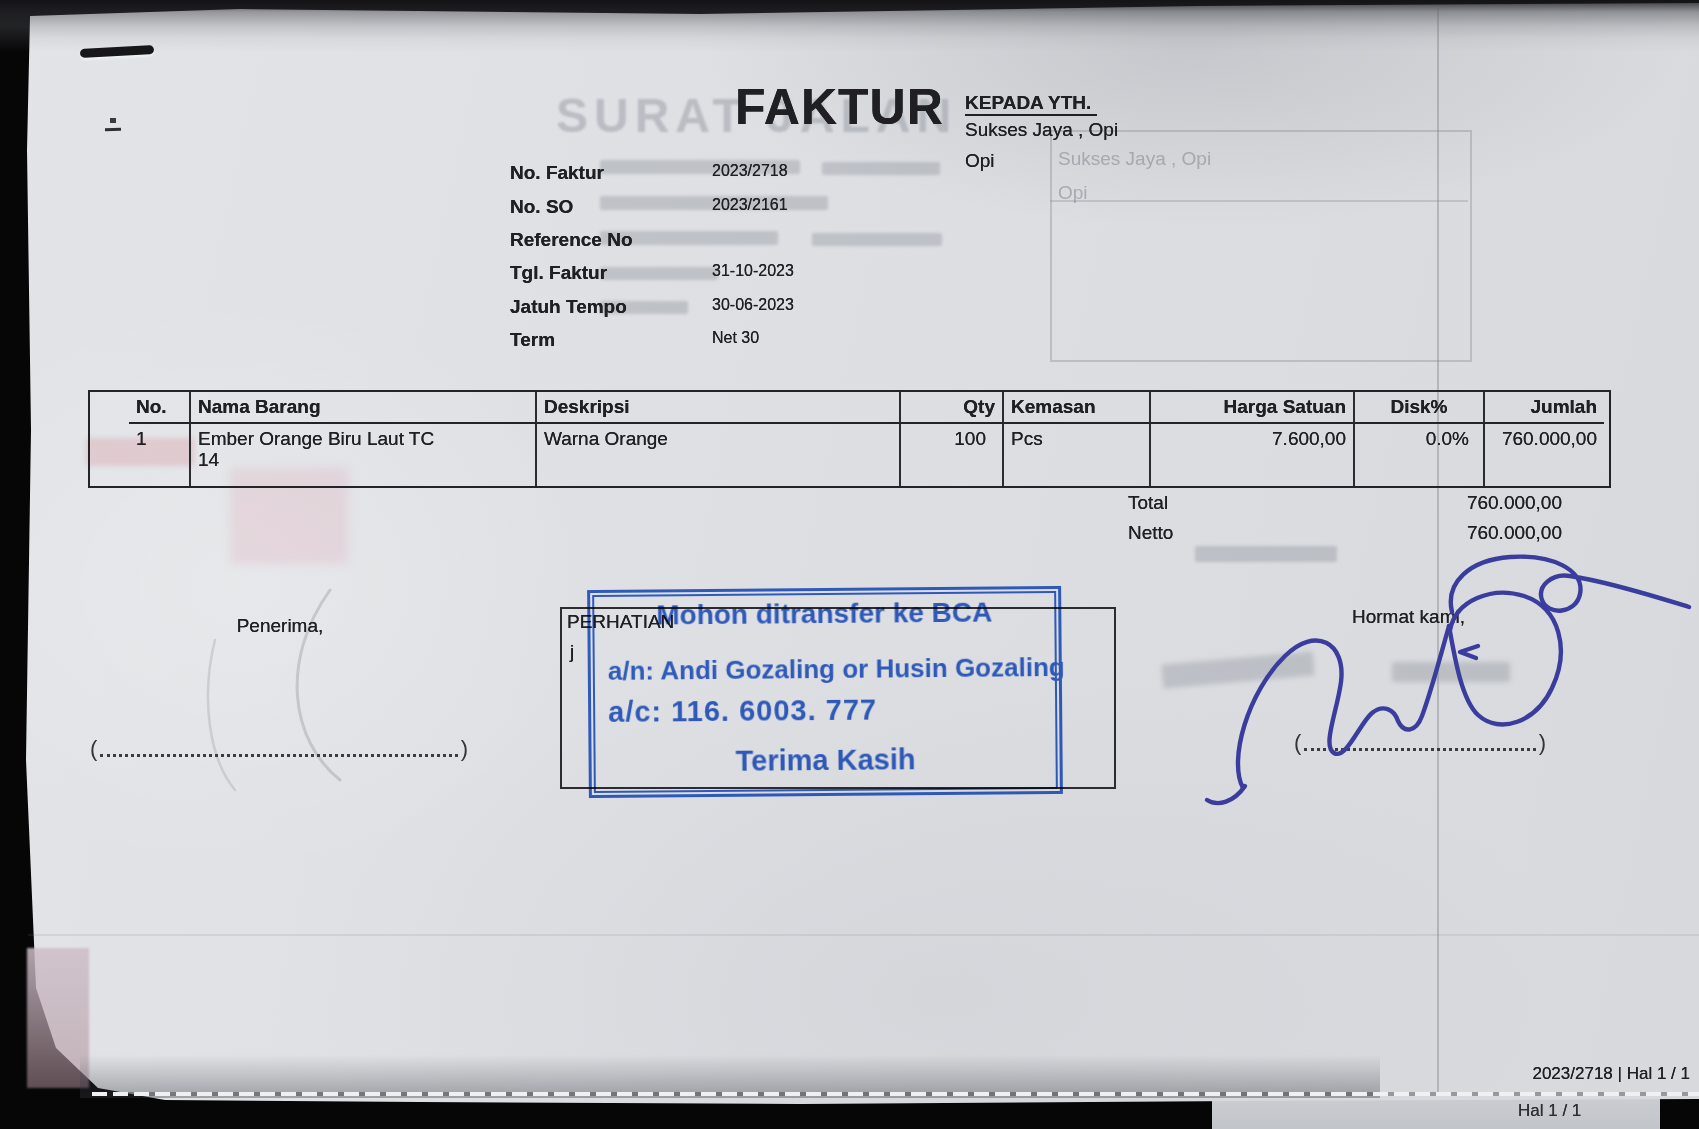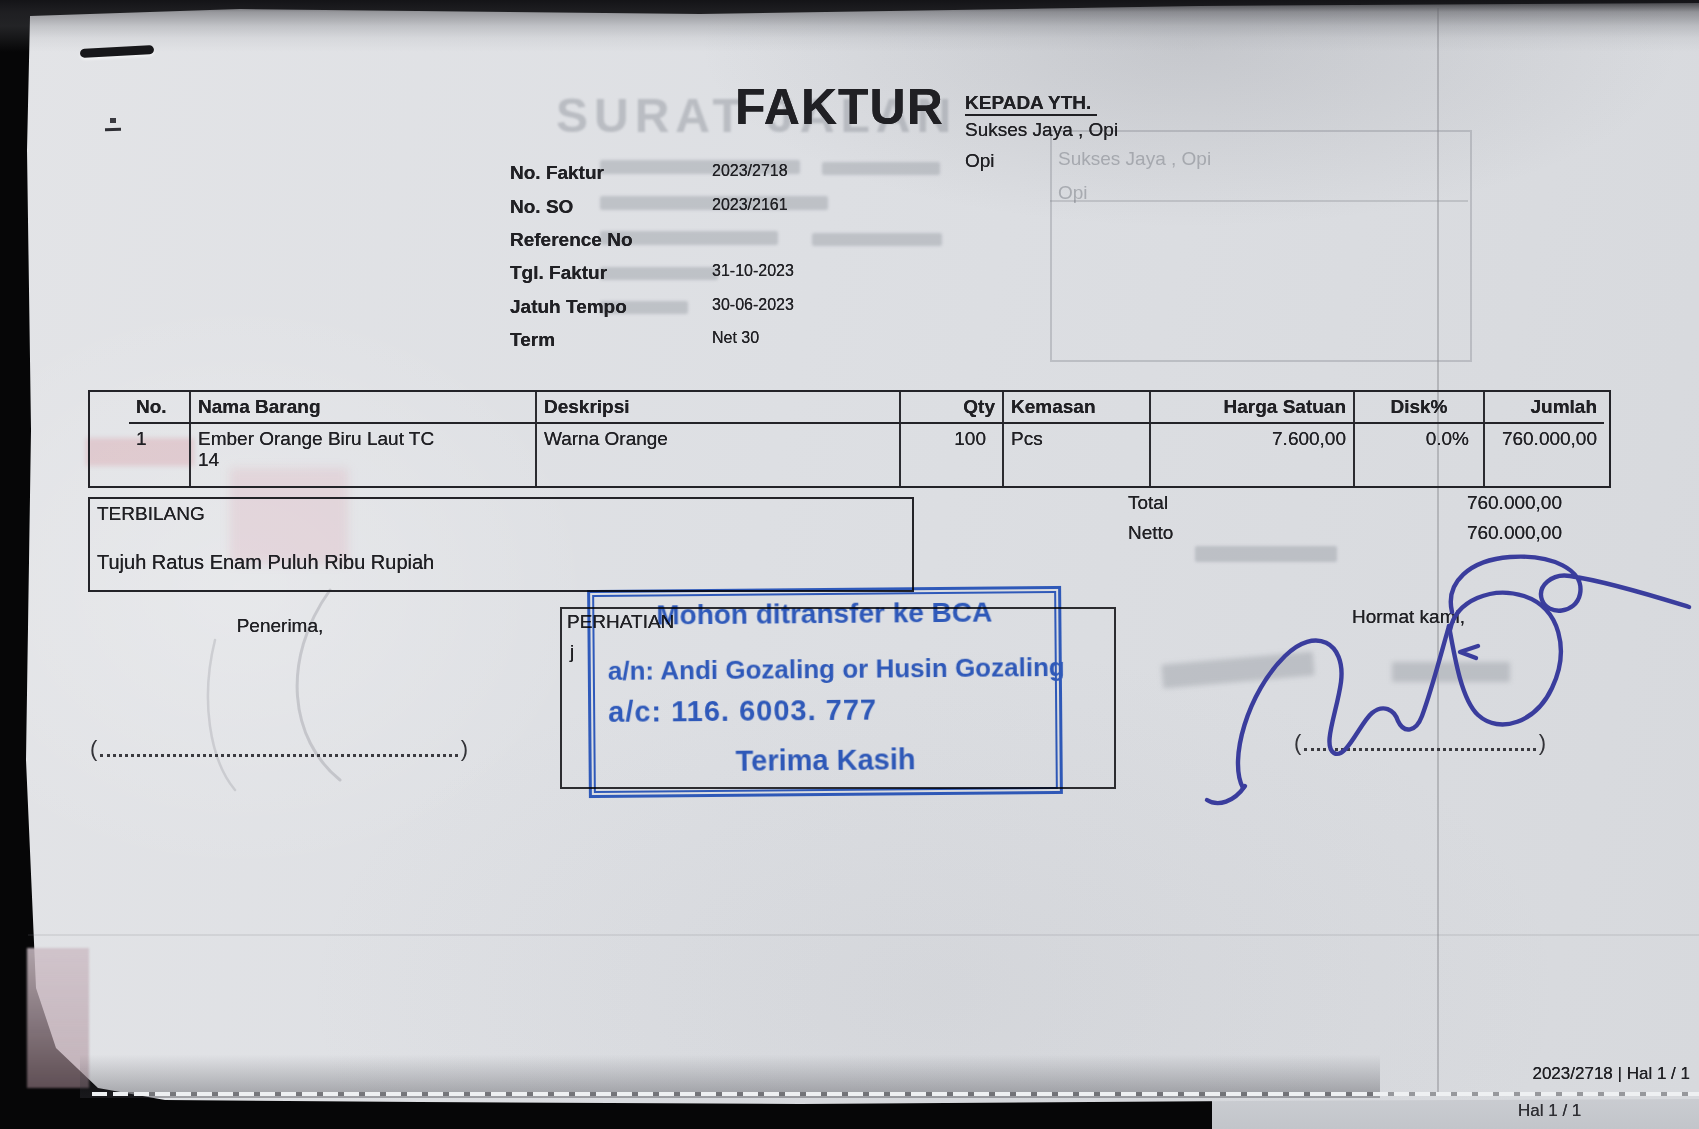--- a/index.html
+++ b/index.html
@@ -17,21 +17,21 @@
       1699px 1099px,1240px 1101px,800px 1104px,420px 1102px,165px 1100px,
       98px 1088px,56px 1048px,36px 988px,26px 760px,31px 430px,27px 150px);
   }
   .top-shadow{left:0;top:0;width:1699px;height:52px;
     background:linear-gradient(180deg,rgba(22,22,26,.85) 0px,rgba(60,60,66,.45) 12px,rgba(110,112,118,.28) 26px,rgba(140,142,148,.12) 38px,transparent 52px);}
   .bottom-shade{left:80px;top:1040px;width:1300px;height:58px;background:linear-gradient(0deg,rgba(55,55,62,.38),transparent 75%);}
   .fold-v{left:1437px;top:8px;width:2px;height:1088px;background:rgba(95,95,104,.30);}
   .crease-h{left:28px;top:934px;width:1671px;height:2px;background:rgba(120,120,130,.14);}
   .perforation{left:92px;top:1092px;width:1607px;height:4px;
     background:repeating-linear-gradient(90deg,#eef0f2 0 15px,rgba(30,30,34,.35) 15px 21px);}
-  .under-sheet{left:1212px;top:1090px;width:487px;height:39px;background:linear-gradient(180deg,#ccced3,#c2c5ca);}
+  .under-sheet{left:1212px;top:1090px;width:448px;height:39px;background:linear-gradient(180deg,#ccced3,#c2c5ca);}
   .pink-strip{left:27px;top:948px;width:62px;height:140px;background:linear-gradient(180deg,rgba(205,190,198,.85),rgba(170,140,150,.55));filter:blur(1px);}
   .staple{left:80px;top:47px;width:74px;height:9px;border-radius:5px;background:#17171a;transform:rotate(-3deg);box-shadow:0 2px 3px rgba(255,255,255,.55);}
   .dot-mark{left:110px;top:118px;width:6px;height:5px;background:#3a3a40;}
   .dash-mark{left:105px;top:128px;width:16px;height:3px;background:#2e2e34;transform:rotate(-2deg);}
   .ghost-title{left:556px;top:88px;font-size:48px;font-weight:bold;letter-spacing:6px;color:rgba(150,153,161,.50);filter:blur(1px);}
   .ghost-bar{background:rgba(140,144,152,.38);filter:blur(1.6px);border-radius:2px;}
   .ghost-box{left:1050px;top:130px;width:418px;height:228px;border:2px solid rgba(128,131,140,.35);}
   .ghost-box-line{left:1050px;top:200px;width:418px;height:2px;background:rgba(128,131,140,.30);}
   .ghost-text{font-size:19px;color:rgba(120,123,132,.50);filter:blur(.7px);}
   
@@ -158,24 +158,20 @@
     <div class="td pre">Ember Orange Biru Laut  TC
 14</div>
     <div class="td">Warna Orange</div>
     <div class="td ar" style="padding-right:16px;">100</div>
     <div class="td">Pcs</div>
     <div class="td ar">7.600,00</div>
     <div class="td ar" style="padding-right:14px;">0.0%</div>
     <div class="td ar last">760.000,00</div>
   </div>
 
-  <div class="abs terbilang-box">
-    <div class="terb-label ink">TERBILANG</div>
-    <div class="terb-text ink">Tujuh Ratus Enam Puluh Ribu Rupiah</div>
-  </div>
 
   <div class="tot-row ink" style="top:492px;">
     <span>Total</span>
     <span>760.000,00</span>
   </div>
   <div class="tot-row ink" style="top:522px;">
     <span>Netto</span>
     <span>760.000,00</span>
   </div>
 

